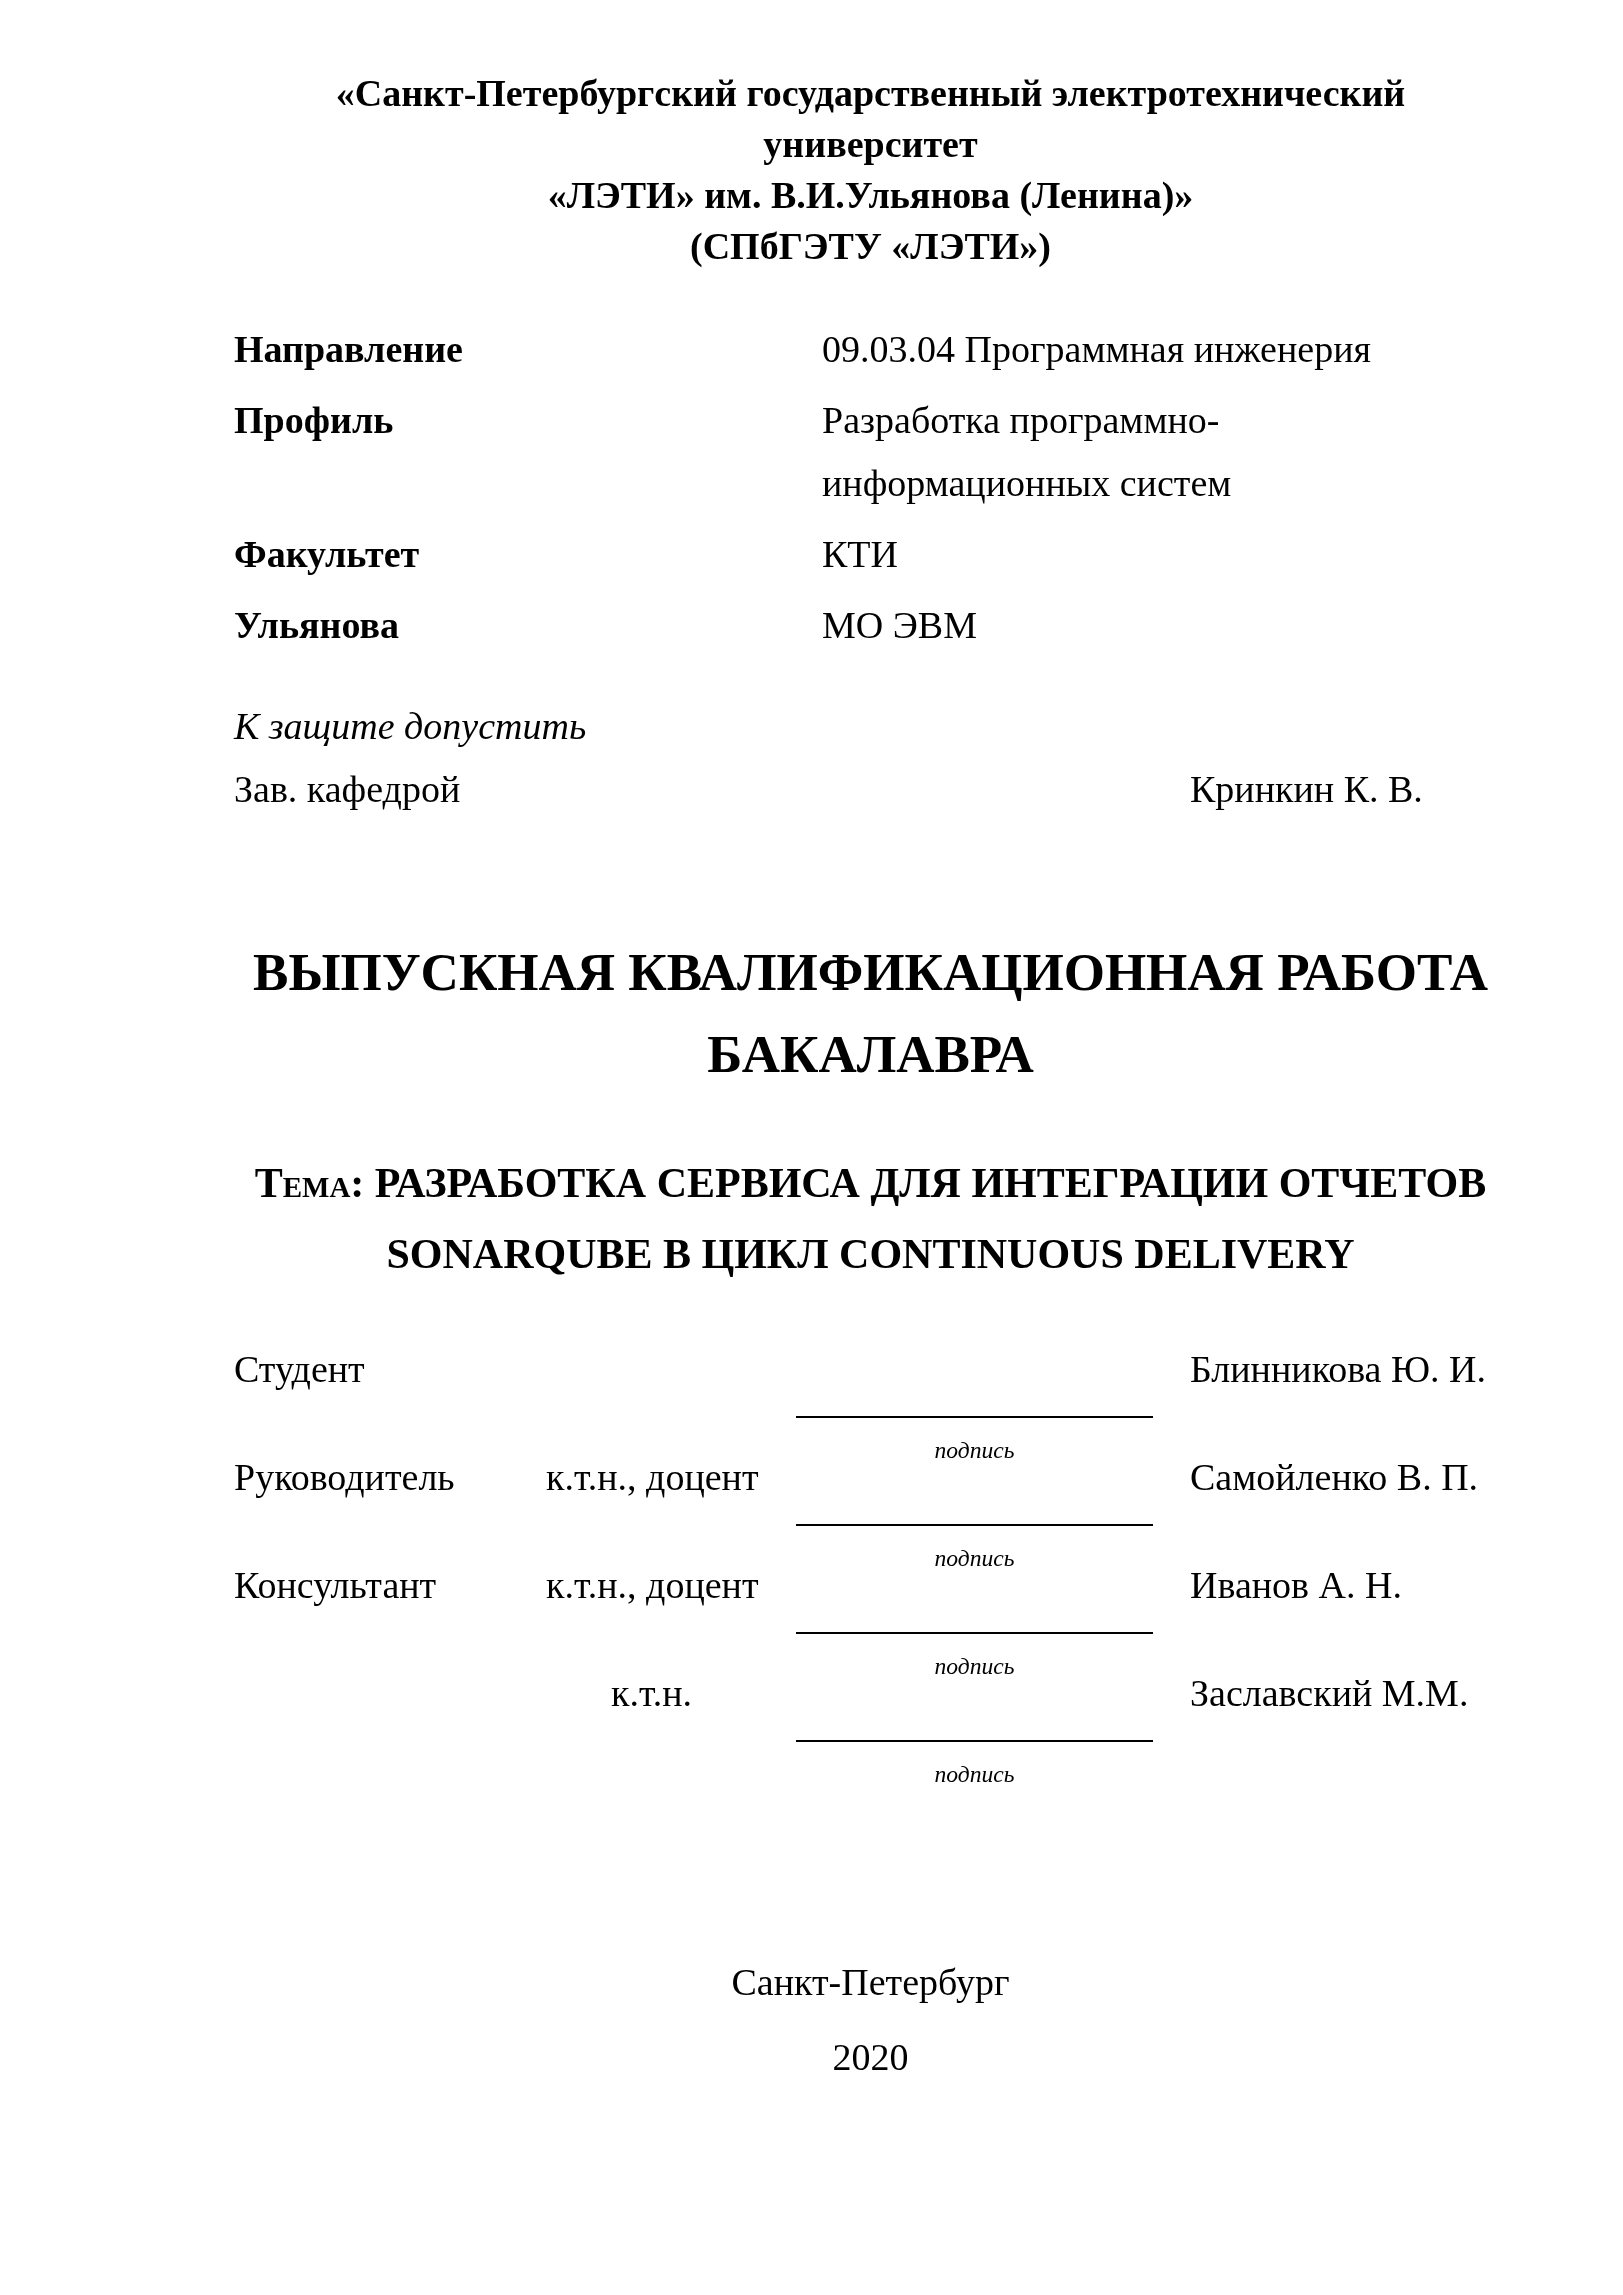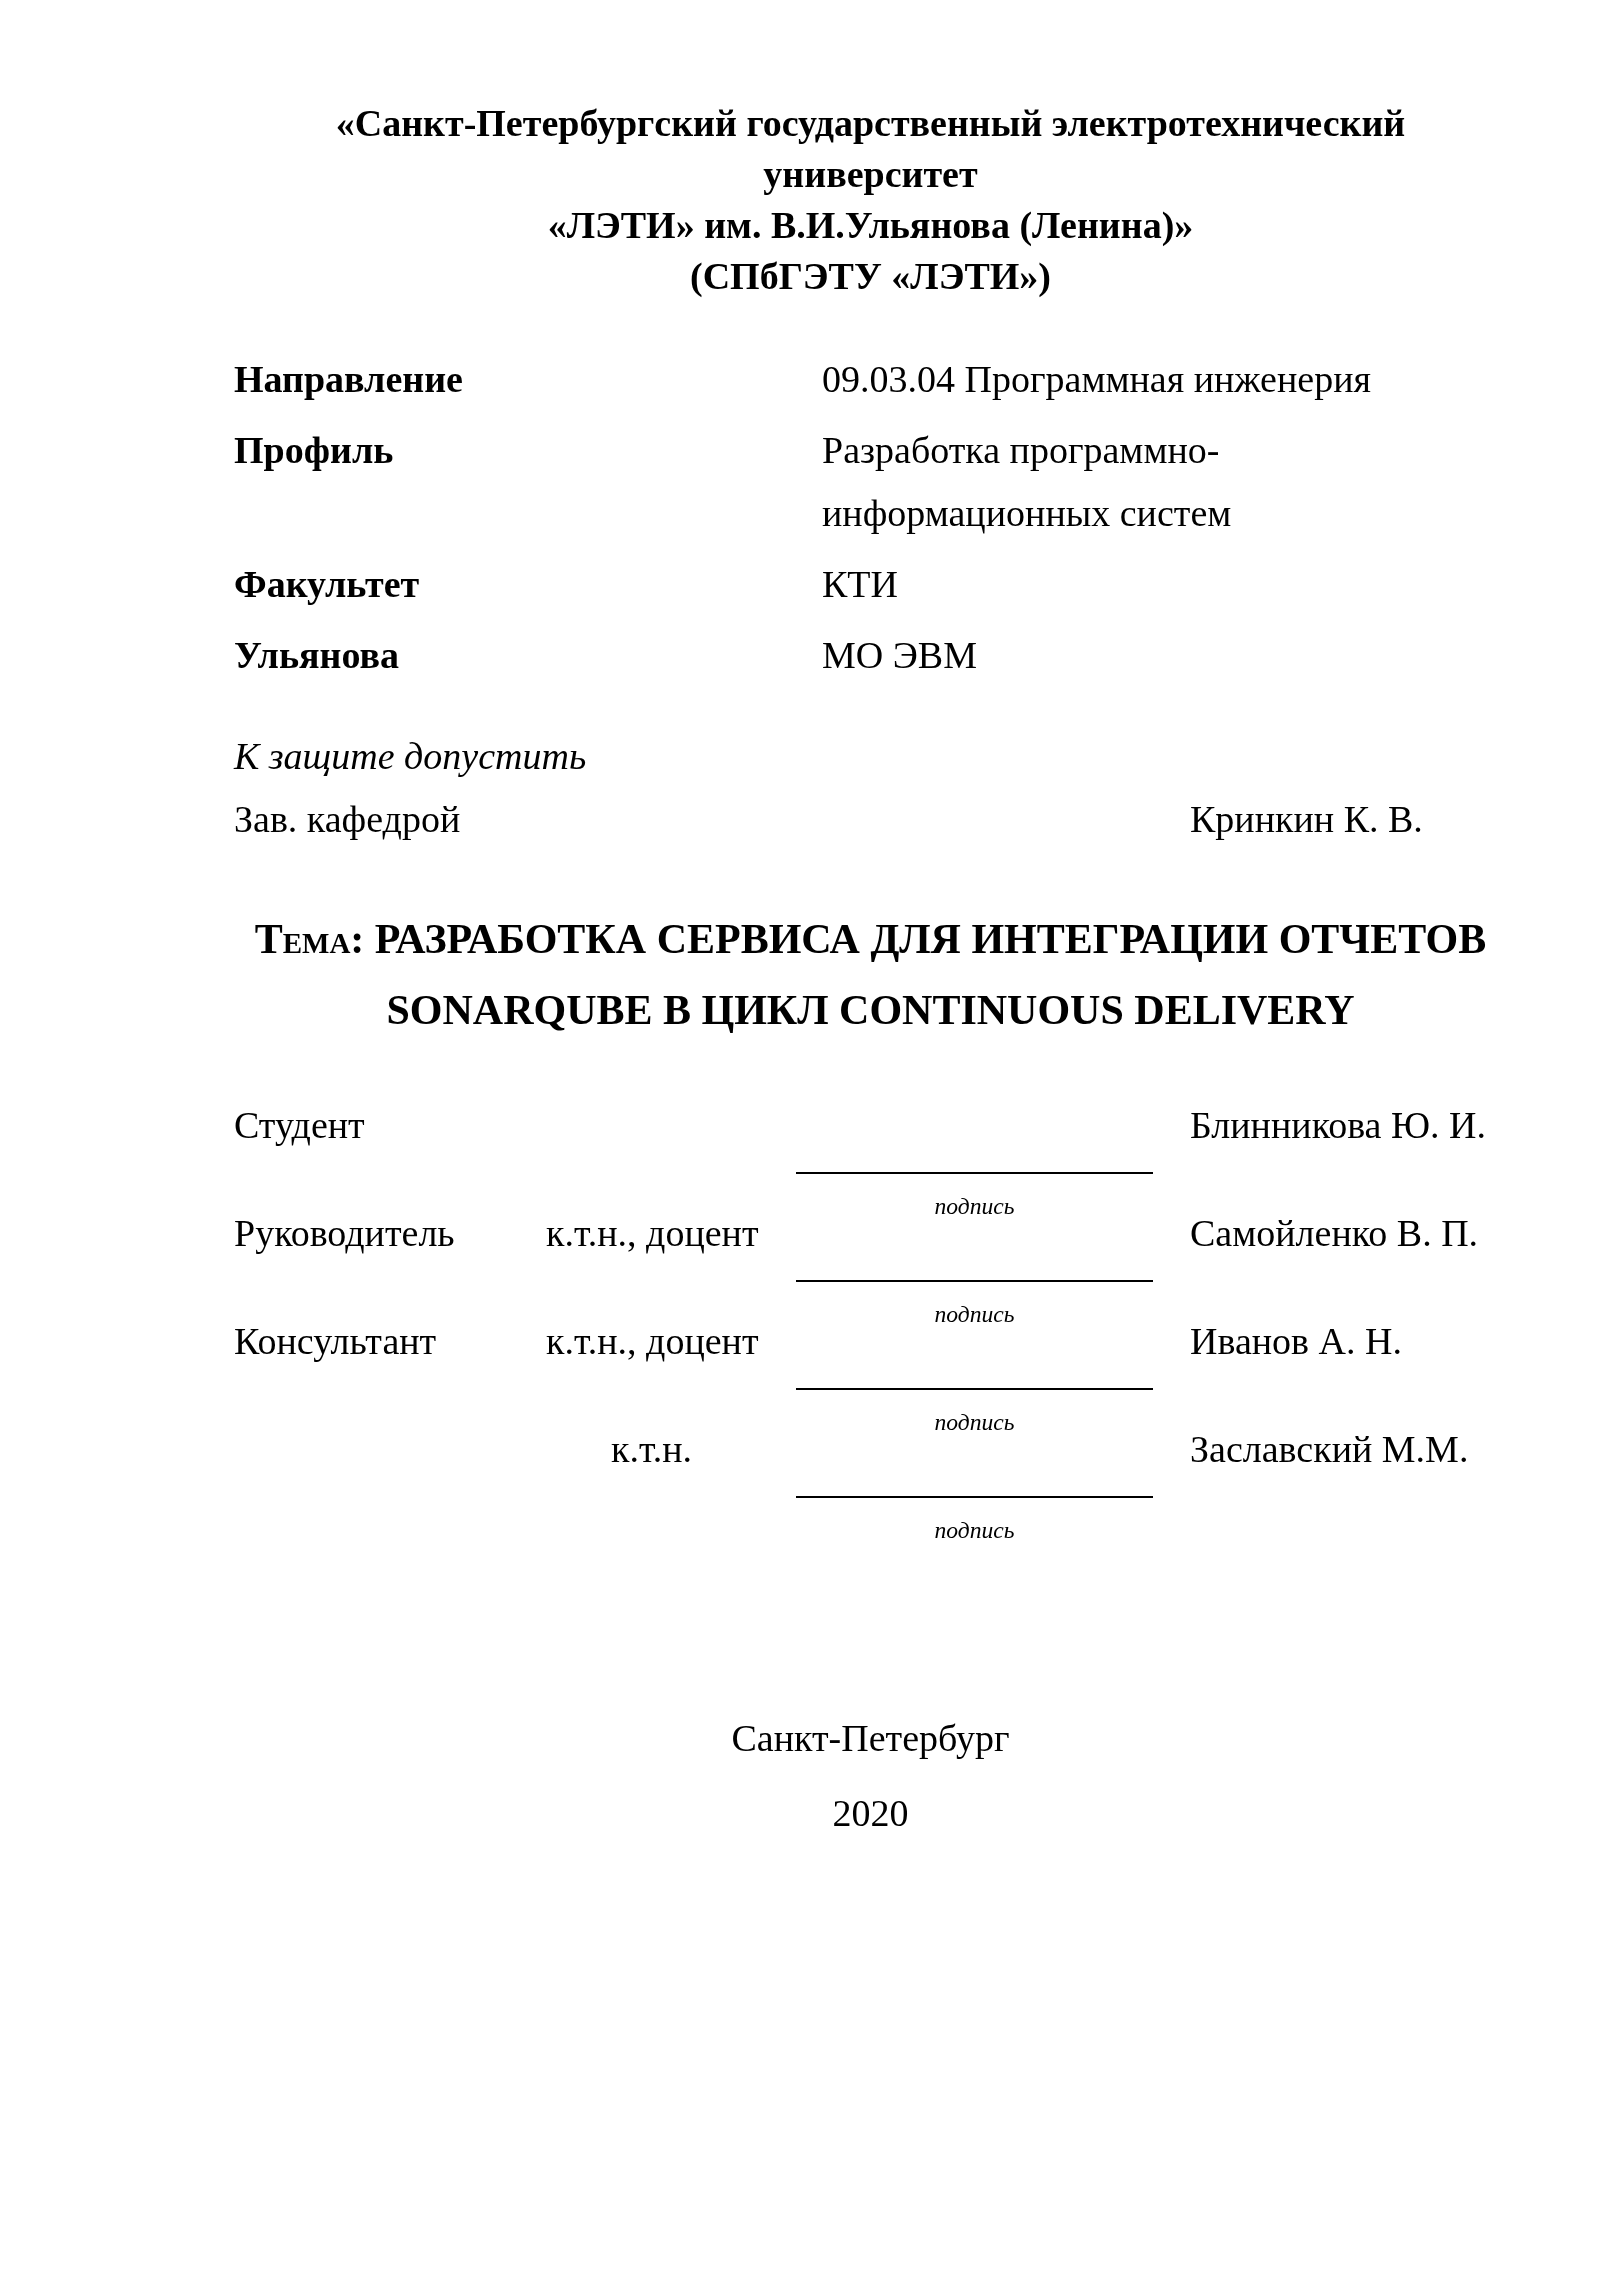--- a/index.html
+++ b/index.html
@@ -18,21 +18,21 @@
     overflow: hidden;
   }
   .content {
     position: relative;
     margin-left: 234px;
     width: 1273px;
   }
 
   
   .univ-header {
-    padding-top: 98px;
+    padding-top: 68px;
     text-align: center;
     font-weight: bold;
     line-height: 51px;
   }
 
   
   .fields {
     margin-top: 46px;
     display: grid;
     grid-template-columns: 580px 1fr;
@@ -130,20 +130,24 @@
     </div>
 
     <div class="admission">
       <div class="admission-line1">К защите допустить</div>
       <div class="admission-line2">
         <div class="adm-label">Зав. кафедрой</div>
         <div class="adm-name">Кринкин К. В.</div>
       </div>
     </div>
 
+    <div class="work-title">
+      <div>ВЫПУСКНАЯ КВАЛИФИКАЦИОННАЯ РАБОТА</div>
+      <div>БАКАЛАВРА</div>
+    </div>
 
     <div class="theme">
       <div><span class="smallcaps">Тема:</span> <span>РАЗРАБОТКА СЕРВИСА ДЛЯ ИНТЕГРАЦИИ ОТЧЕТОВ</span></div>
       <div>SONARQUBE В ЦИКЛ CONTINUOUS DELIVERY</div>
     </div>
 
     <div class="signatures">
 
       <div class="sig-row">
         <div class="role">Студент</div>

